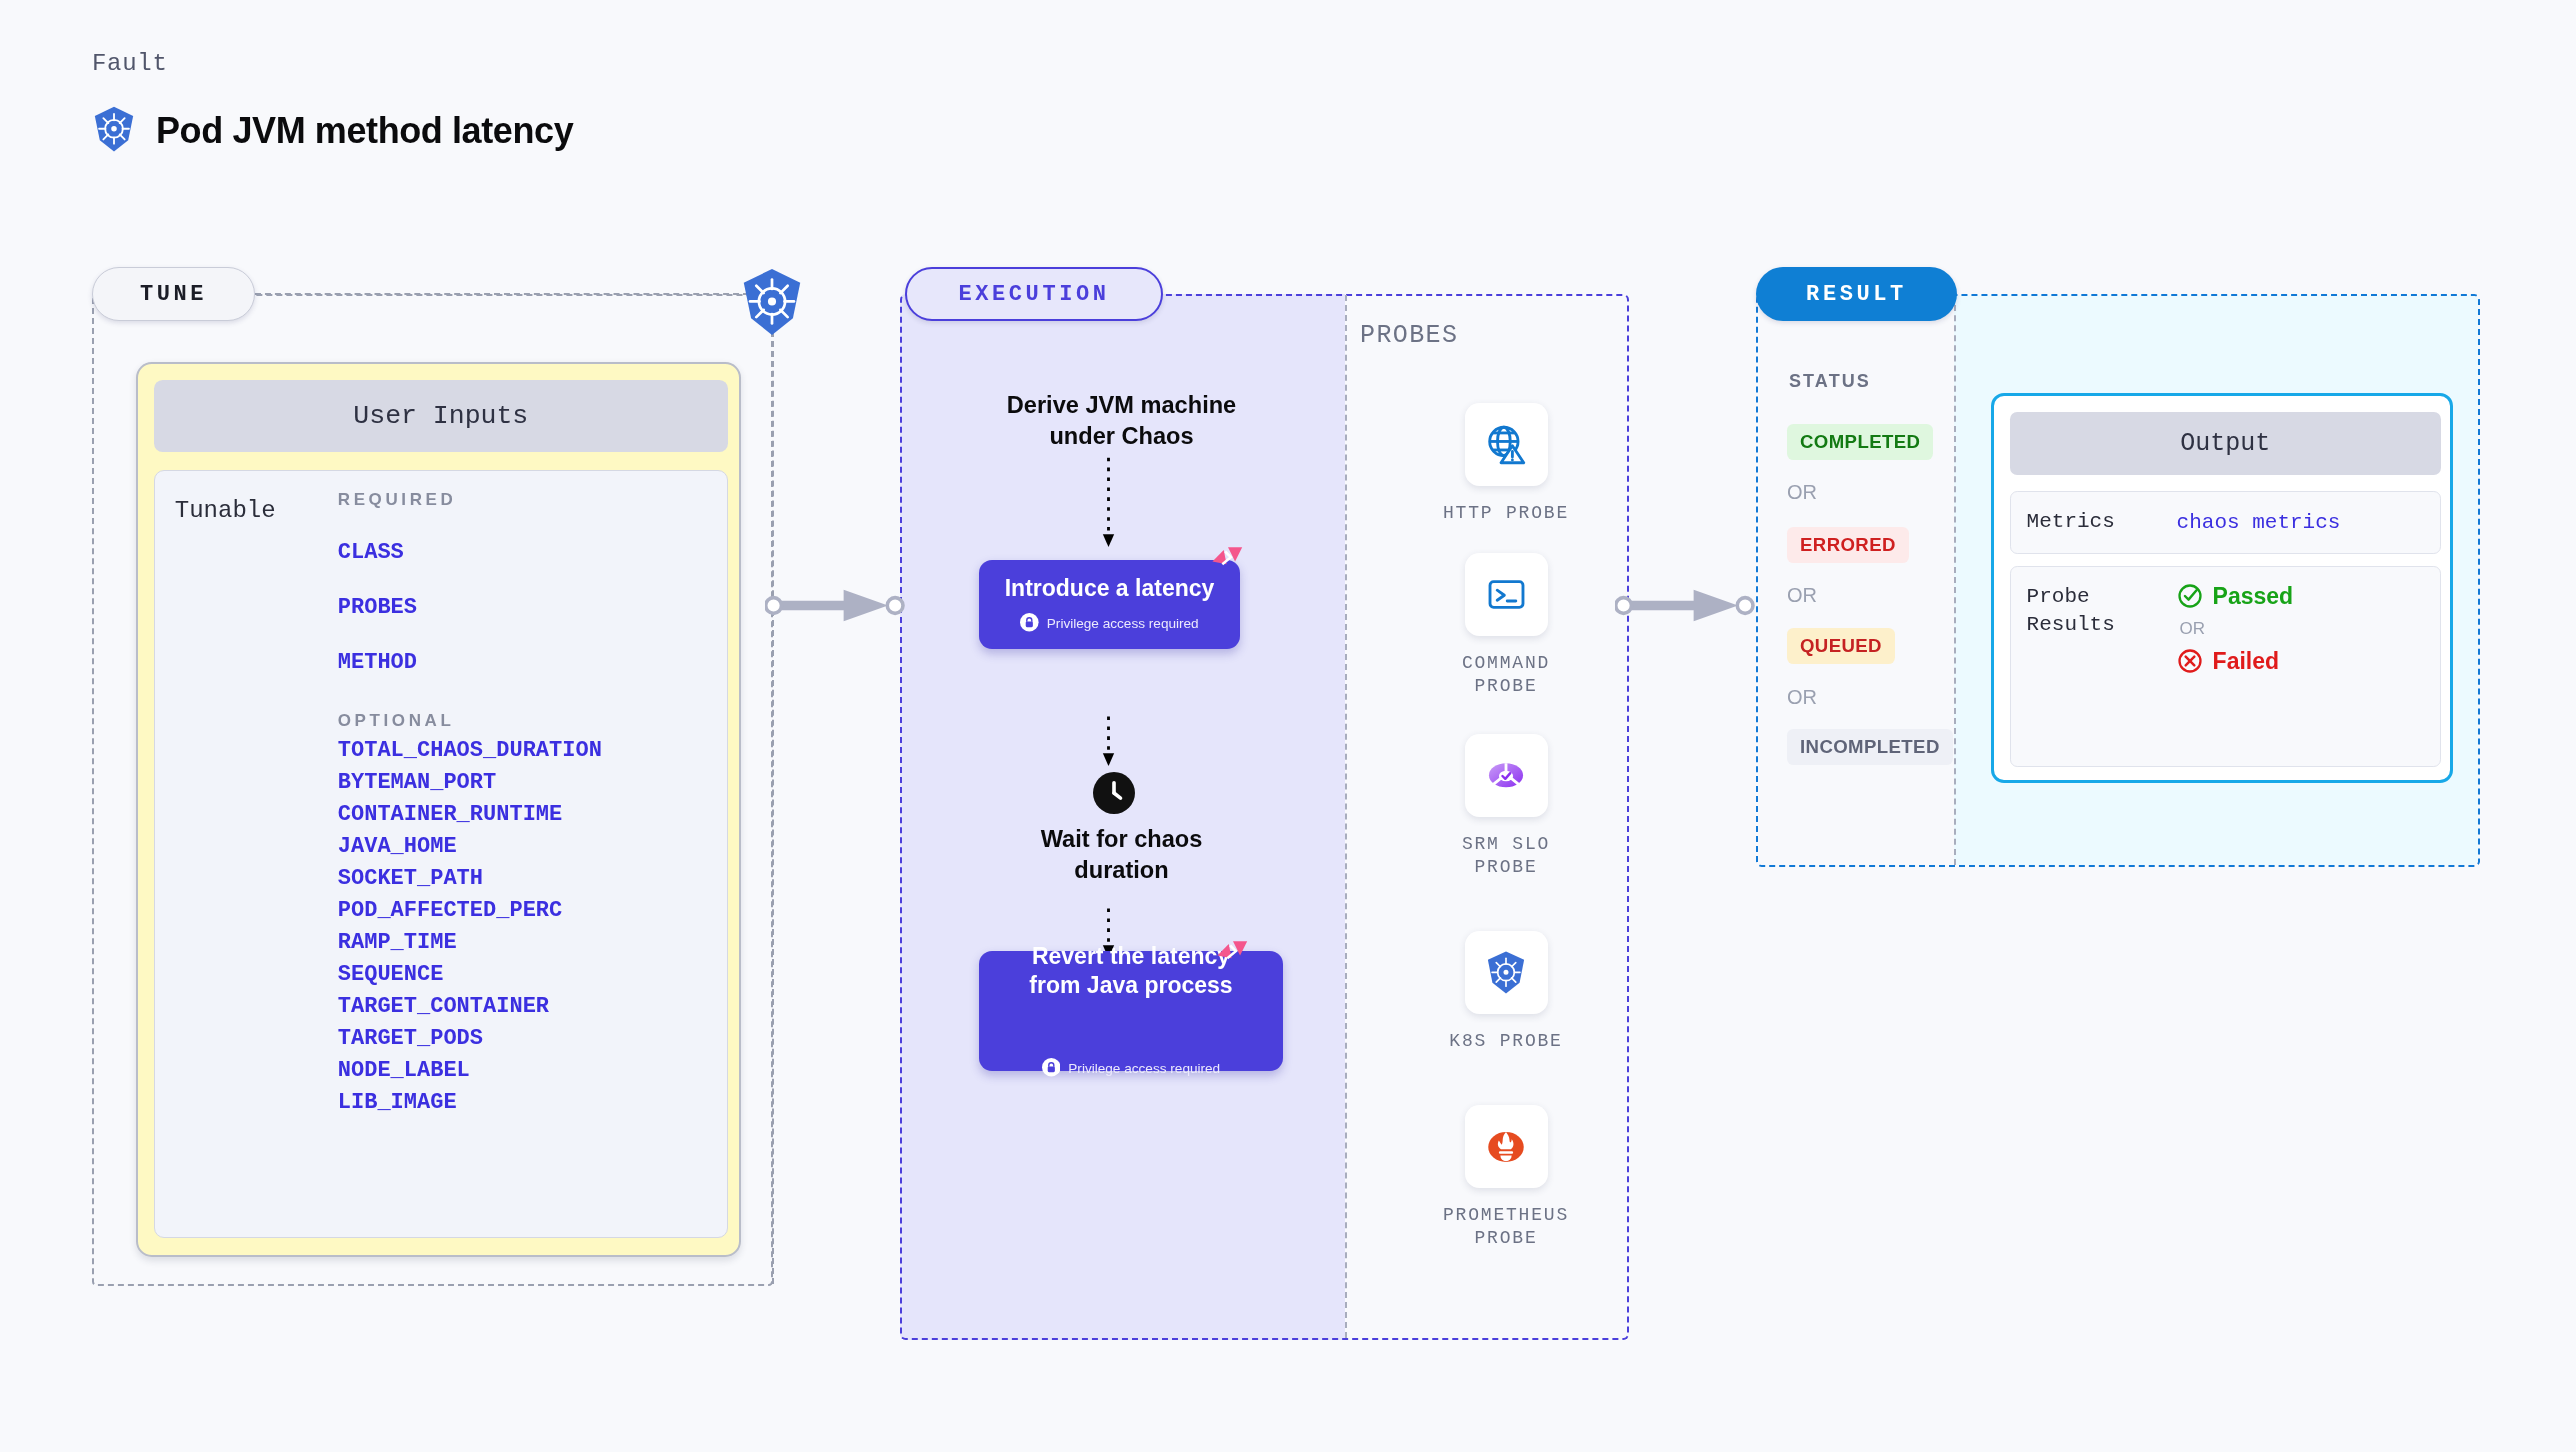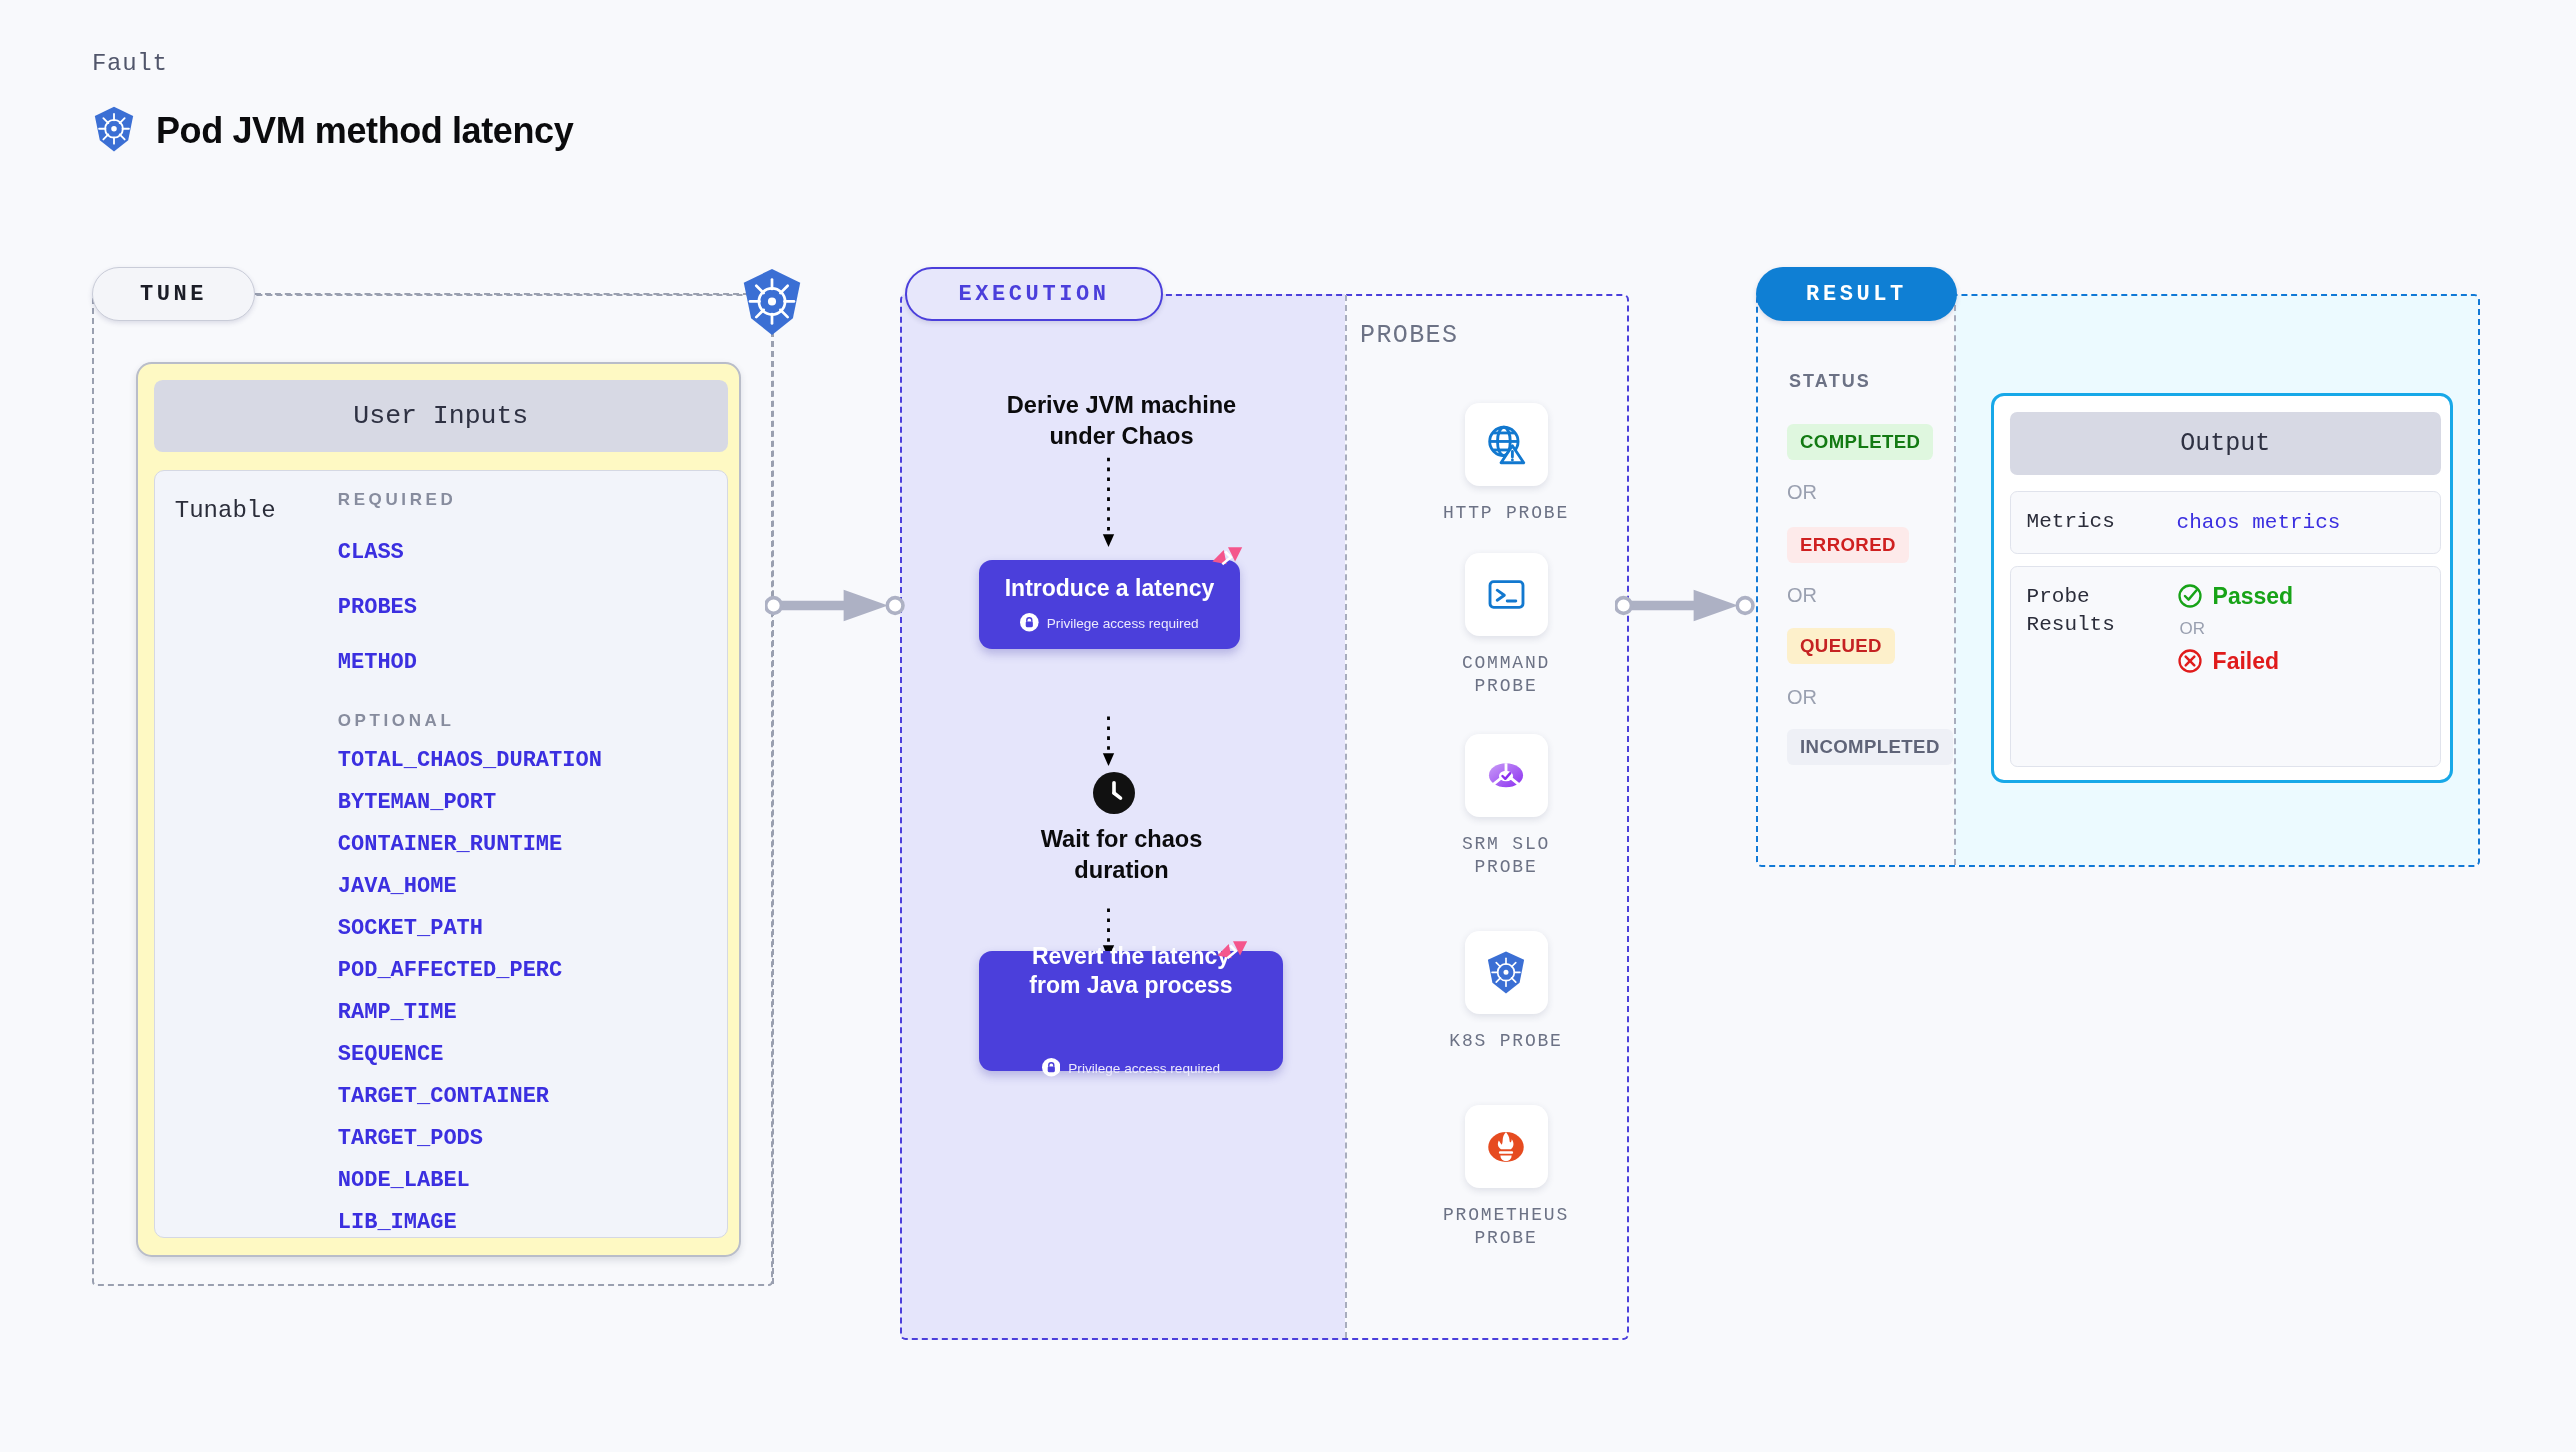--- a/index.html
+++ b/index.html
@@ -66,21 +66,21 @@
   .param-col { position: absolute; left: 183px; top: 18.6px; width: 373px; }
   .group-head {
     font-size: 17px; font-weight: bold; color: #878c9e; letter-spacing: 3.6px;
   }
   .param {
     font-family: "Liberation Mono", monospace;
     font-size: 22px; font-weight: bold; color: #3b2fe0;
   }
   .required-list .param { margin-top: 30px; }
   .optional-head { margin-top: 36px; }
-  .optional-list .param { margin-top: 17px; }
+  .optional-list .param { margin-top: 7px; }
 
   
   .k8s-badge { position: absolute; z-index: 7; }
   #k8s-tune { left: 739px; top: 268px; }
   .hline-dash {
     position: absolute; border-top: 2.1px dashed #9aa0b0; z-index: 2;
   }
   #tune-top-dash { left: 255px; top: 293px; width: 494px; }
   .vline-dash {
     position: absolute; border-left: 2.1px dashed #9aa0b0; z-index: 2;

